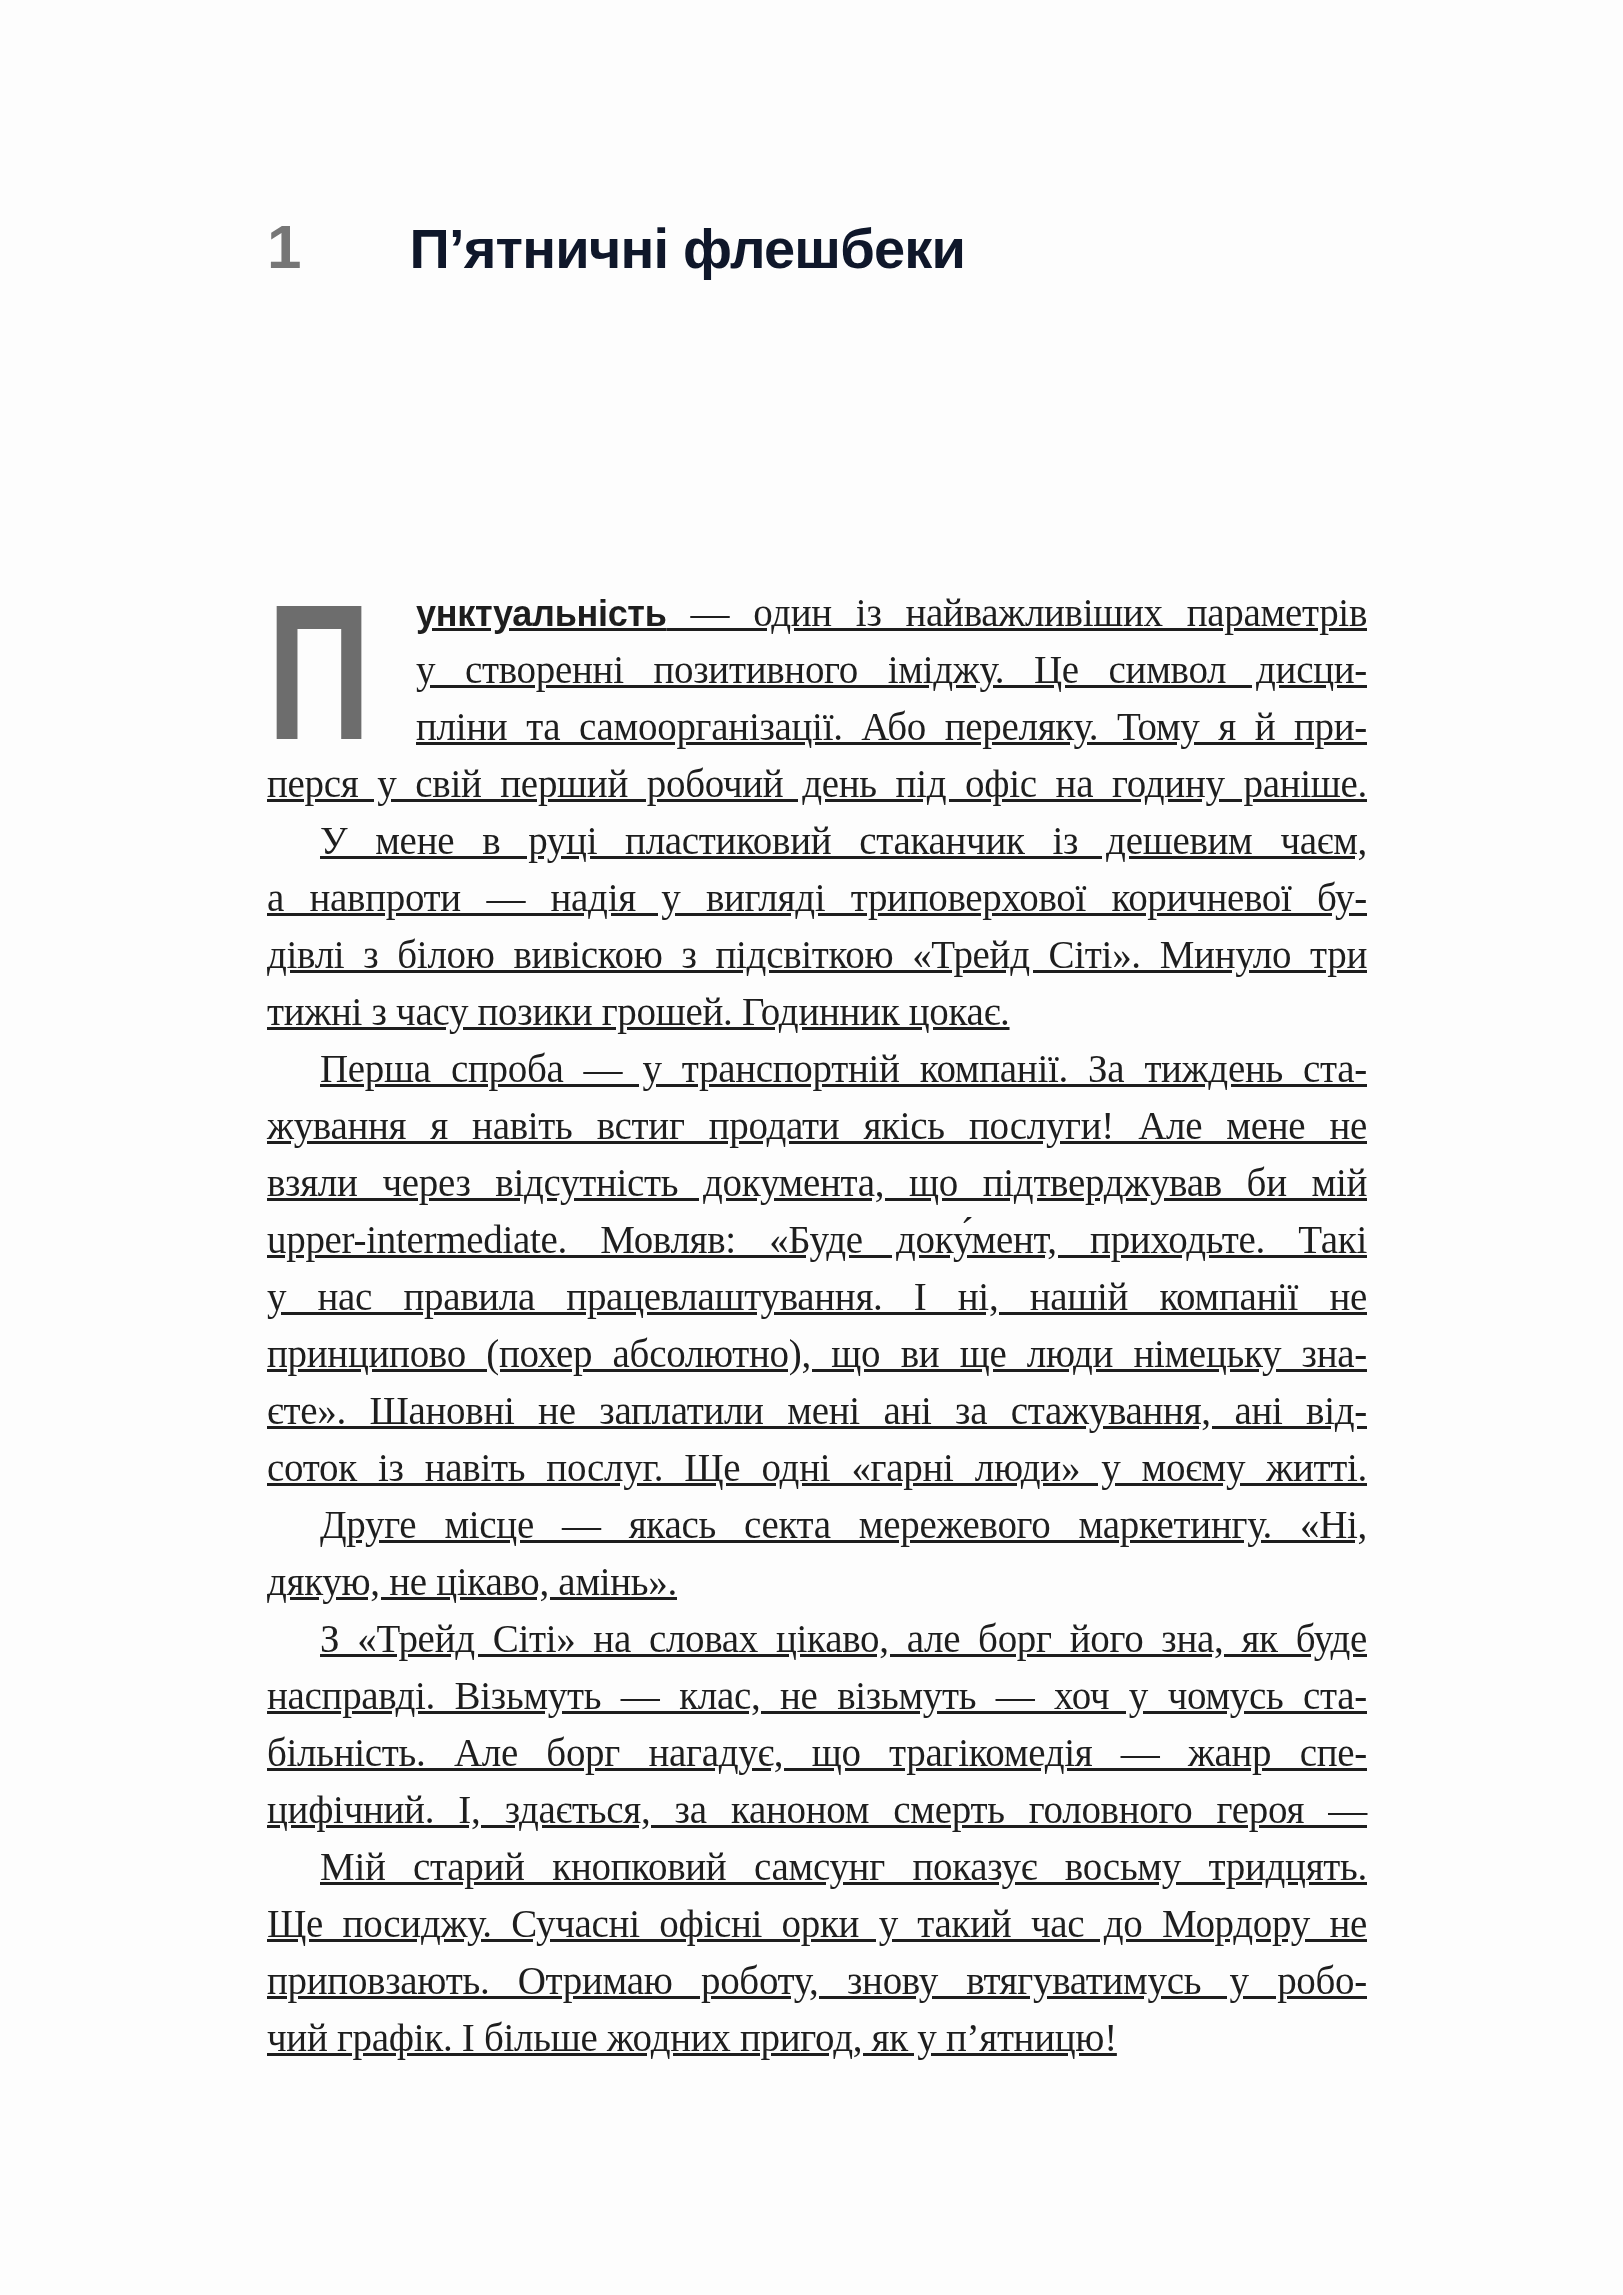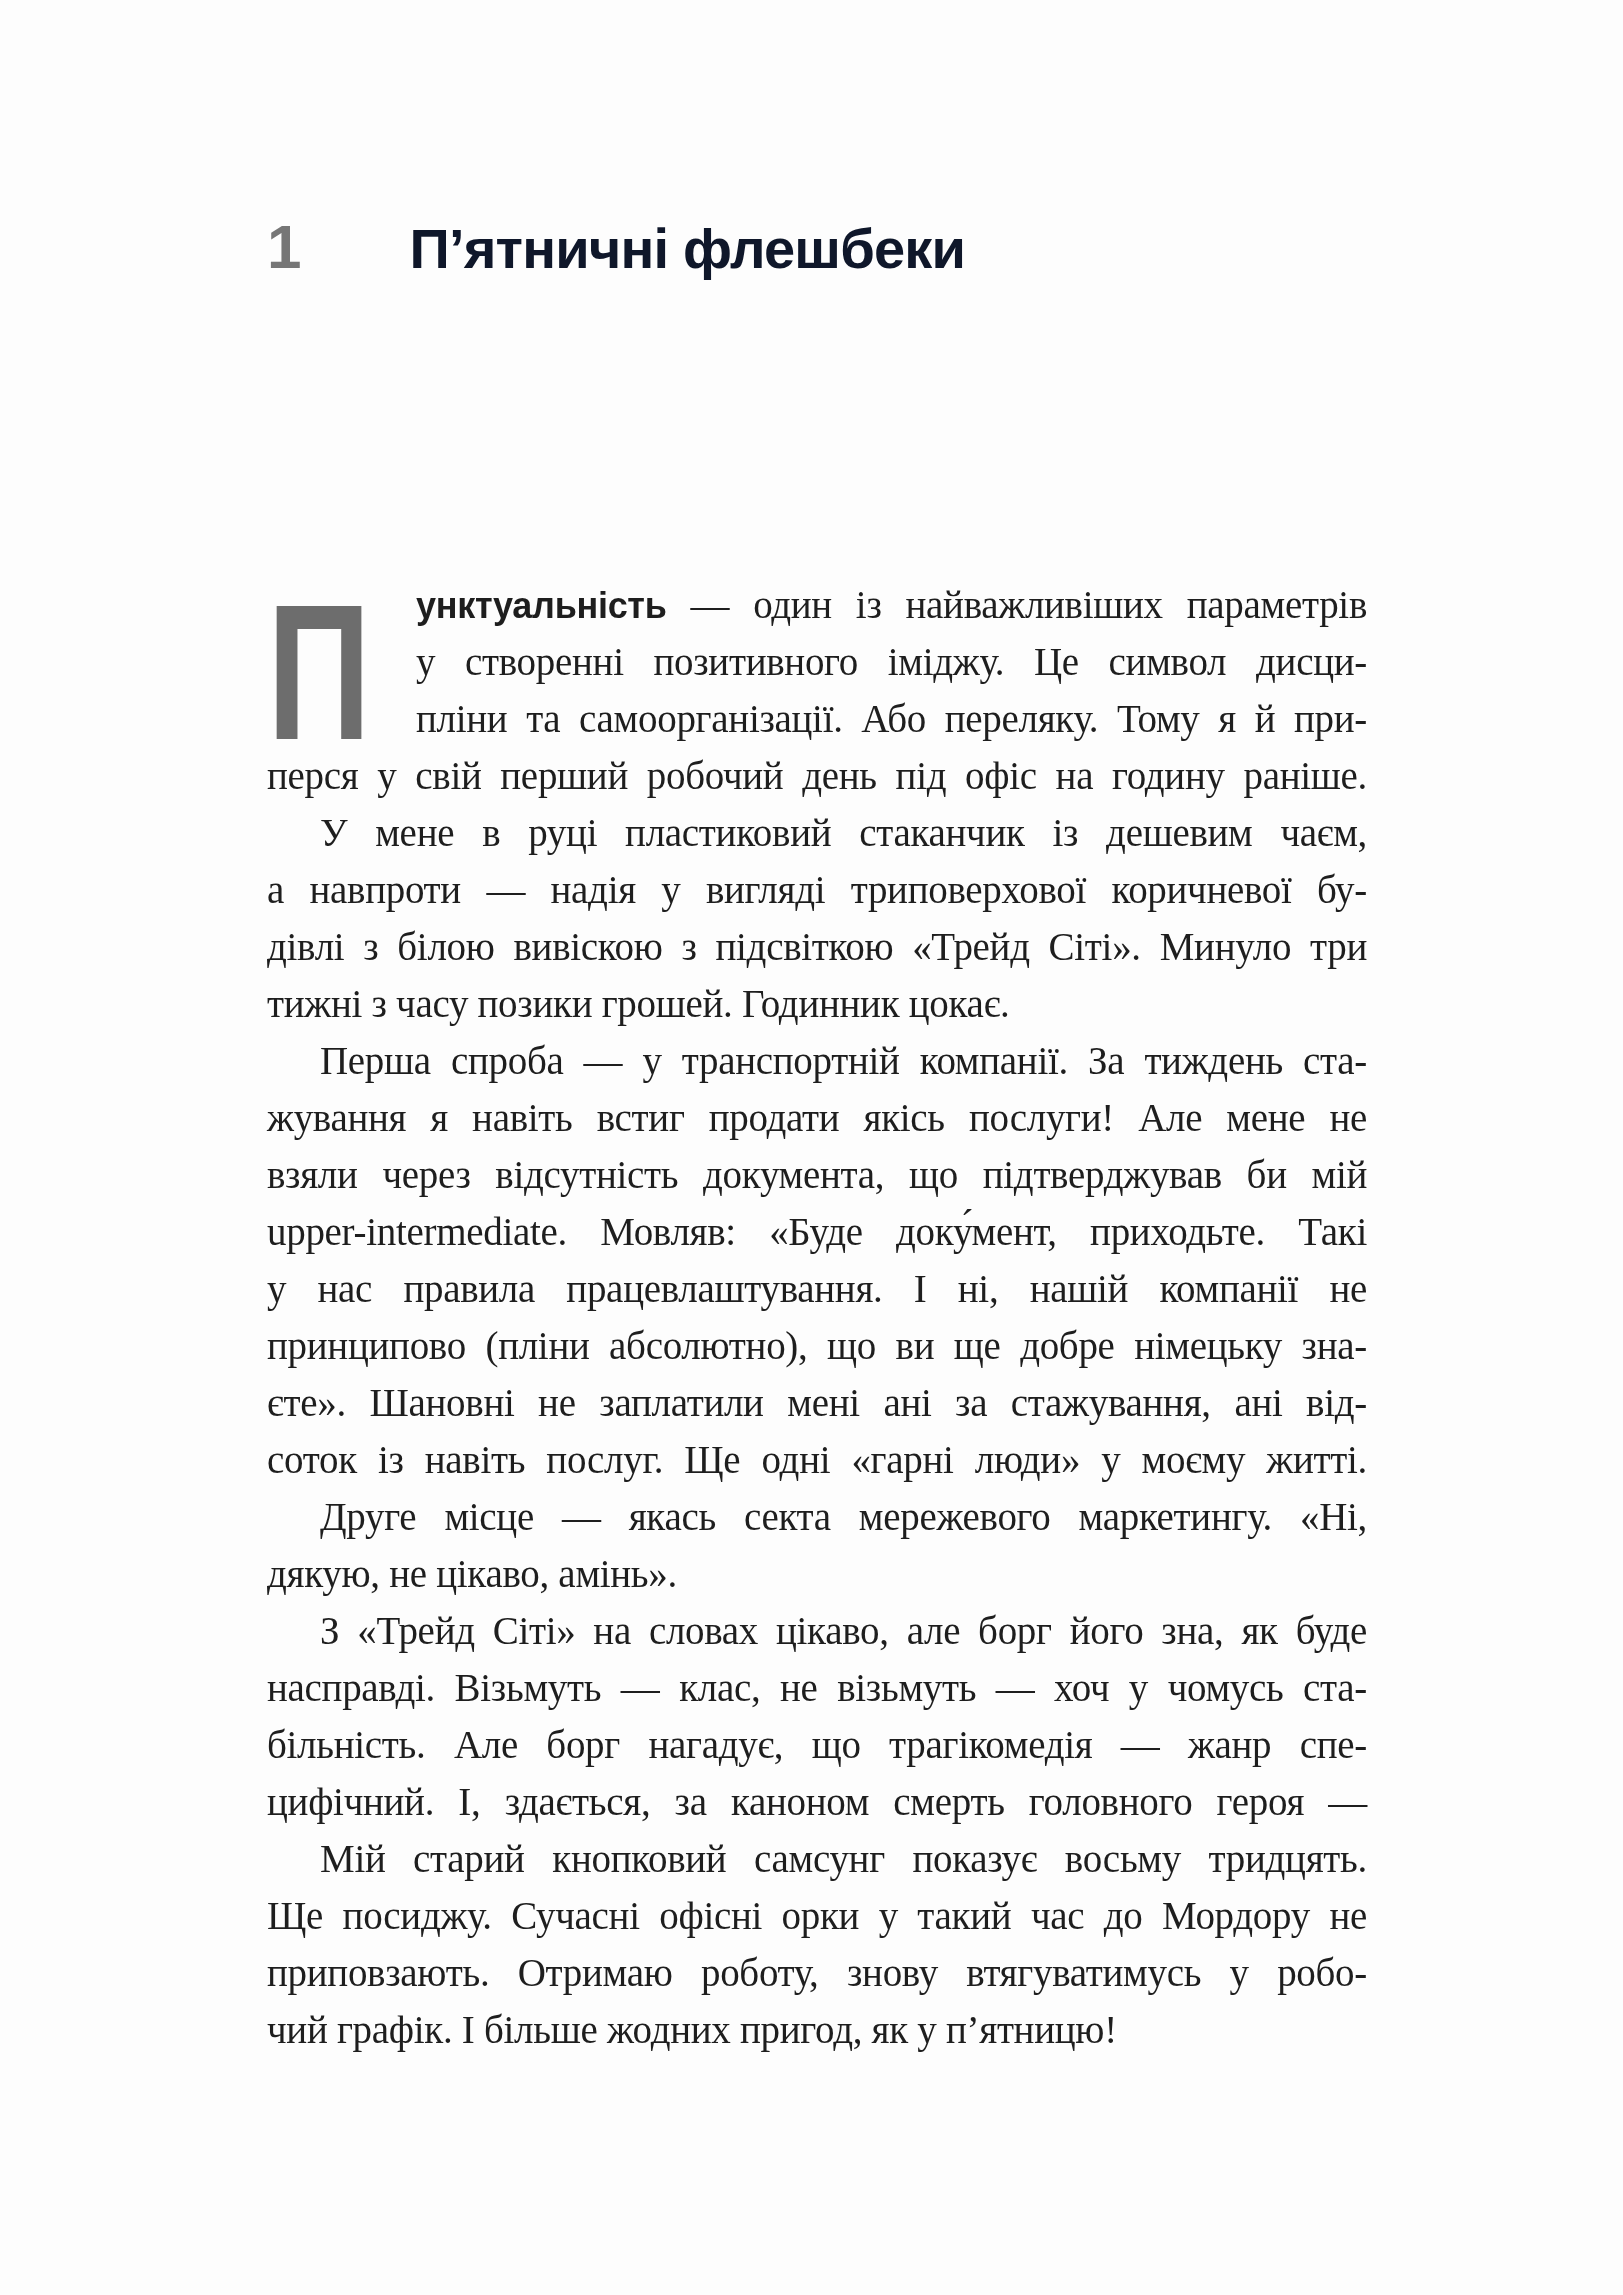--- a/index.html
+++ b/index.html
@@ -48,22 +48,23 @@
     transform: scaleX(0.75);
     transform-origin: left top;
     white-space: nowrap;
   }
   .body-text {
     position: absolute;
     left: 267px;
     top: 584px;
     width: 1100px;
     font-size: 39px;
-    line-height: 42px;
+    line-height: 57px;
     letter-spacing: -0.3px;
+    text-decoration: underline;
   }
   .line {
     height: 57px;
     text-align: justify;
     text-align-last: justify;
   }
   .line.flush-last { text-align-last: left; }
   .line.ind-drop  { padding-left: 149px; }
   .line.ind-first { text-indent: 53px; }
   .run { }
@@ -97,21 +98,21 @@
         <div class="line"><span class="run">а навпроти — надія у вигляді триповерхової коричневої бу-</span></div>
         <div class="line"><span class="run">дівлі з білою вивіскою з підсвіткою «Трейд Сіті». Минуло три</span></div>
         <div class="line flush-last"><span class="run">тижні з часу позики грошей. Годинник цокає.</span></div>
       </div>
       <div>
         <div class="line ind-first"><span class="run">Перша спроба — у транспортній компанії. За тиждень ста-</span></div>
         <div class="line"><span class="run">жування я навіть встиг продати якісь послуги! Але мене не</span></div>
         <div class="line"><span class="run">взяли через відсутність документа, що підтверджував би мій</span></div>
         <div class="line"><span class="run">upper-intermediate. Мовляв: «Буде доку́мент, приходьте. Такі</span></div>
         <div class="line"><span class="run">у нас правила працевлаштування. І ні, нашій компанії не</span></div>
-        <div class="line"><span class="run">принципово (пліни абсолютно), що ви ще добре німецьку зна-</span></div>
+        <div class="line"><span class="run">принципово (похер абсолютно), що ви ще люди німецьку зна-</span></div>
         <div class="line"><span class="run">єте». Шановні не заплатили мені ані за стажування, ані від-</span></div>
         <div class="line"><span class="run">соток із навіть послуг. Ще одні «гарні люди» у моєму житті.</span></div>
       </div>
       <div>
         <div class="line ind-first"><span class="run">Друге місце — якась секта мережевого маркетингу. «Ні,</span></div>
         <div class="line flush-last"><span class="run">дякую, не цікаво, амінь».</span></div>
       </div>
       <div>
         <div class="line ind-first"><span class="run">З «Трейд Сіті» на словах цікаво, але борг його зна, як буде</span></div>
         <div class="line"><span class="run">насправді. Візьмуть — клас, не візьмуть — хоч у чомусь ста-</span></div>

